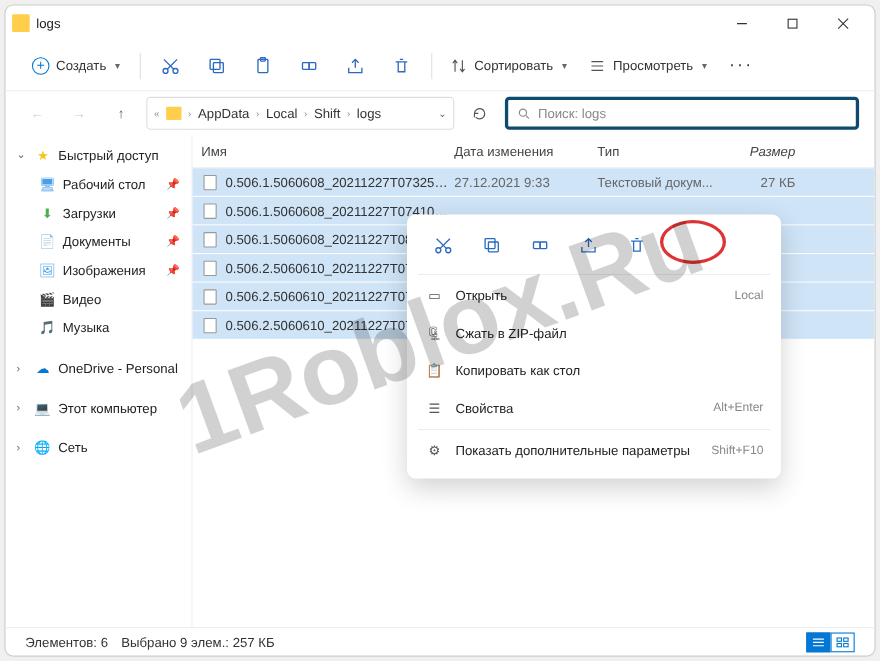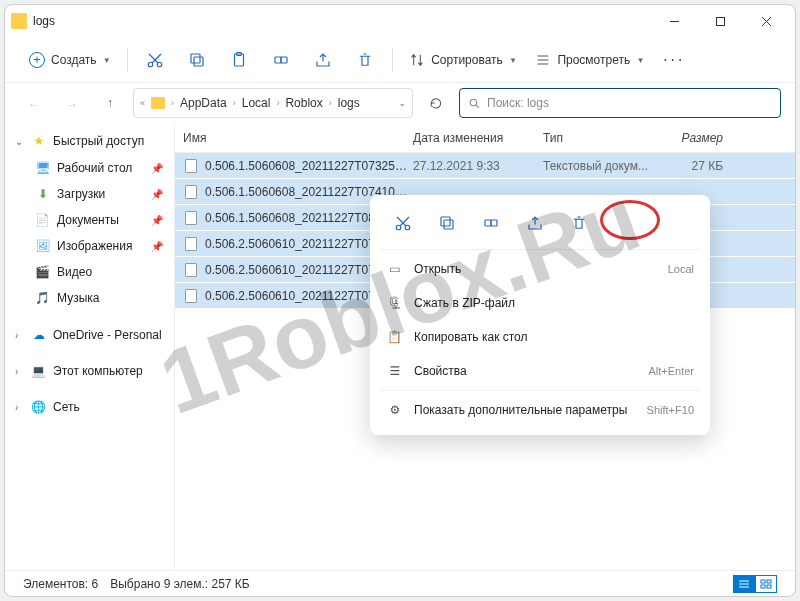--- a/index.html
+++ b/index.html
@@ -106,21 +106,21 @@
     }
     .breadcrumb .folder-glyph {
       width: 14px; height: 12px; background: #ffcf4b; border-radius: 1px; margin: 0 2px;
     }
     .bc-seg { color: #333; padding: 0 2px; }
     .bc-sep { color: #888; font-size: 9px; }
     .refresh-btn { width:30px; height:28px; display:flex;align-items:center;justify-content:center; color:#555; }
     .searchbox {
       flex: 1;
       display: flex; align-items: center;
-      border: 1px solid #0c4a6e;
+      border: 3px solid #0c4a6e;
       border-radius: 4px;
       height: 30px;
       padding: 0 8px;
       color: #888;
       gap: 6px;
     }
     .searchbox svg { width: 13px; height: 13px; }
 
     
     .body {
@@ -336,21 +336,21 @@
     <div class="nav-arrow disabled">→</div>
     <div class="nav-arrow">↑</div>
     <div class="breadcrumb">
       <span class="bc-sep">«</span>
       <span class="folder-glyph"></span>
       <span class="bc-sep">›</span>
       <span class="bc-seg">AppData</span>
       <span class="bc-sep">›</span>
       <span class="bc-seg">Local</span>
       <span class="bc-sep">›</span>
-      <span class="bc-seg">Roblox</span>
+      <span class="bc-seg">Shift</span>
       <span class="bc-sep">›</span>
       <span class="bc-seg">logs</span>
       <span style="flex:1"></span>
       <span class="chev-small">⌄</span>
     </div>
     <div class="refresh-btn">
       <svg width="14" height="14" viewBox="0 0 24 24" fill="none" stroke="currentColor" stroke-width="1.8">
           <path d="M4 12 A8 8 0 1 1 6 18"></path>
           <path d="M4 18 L4 12 L10 12"></path>
         </svg>

